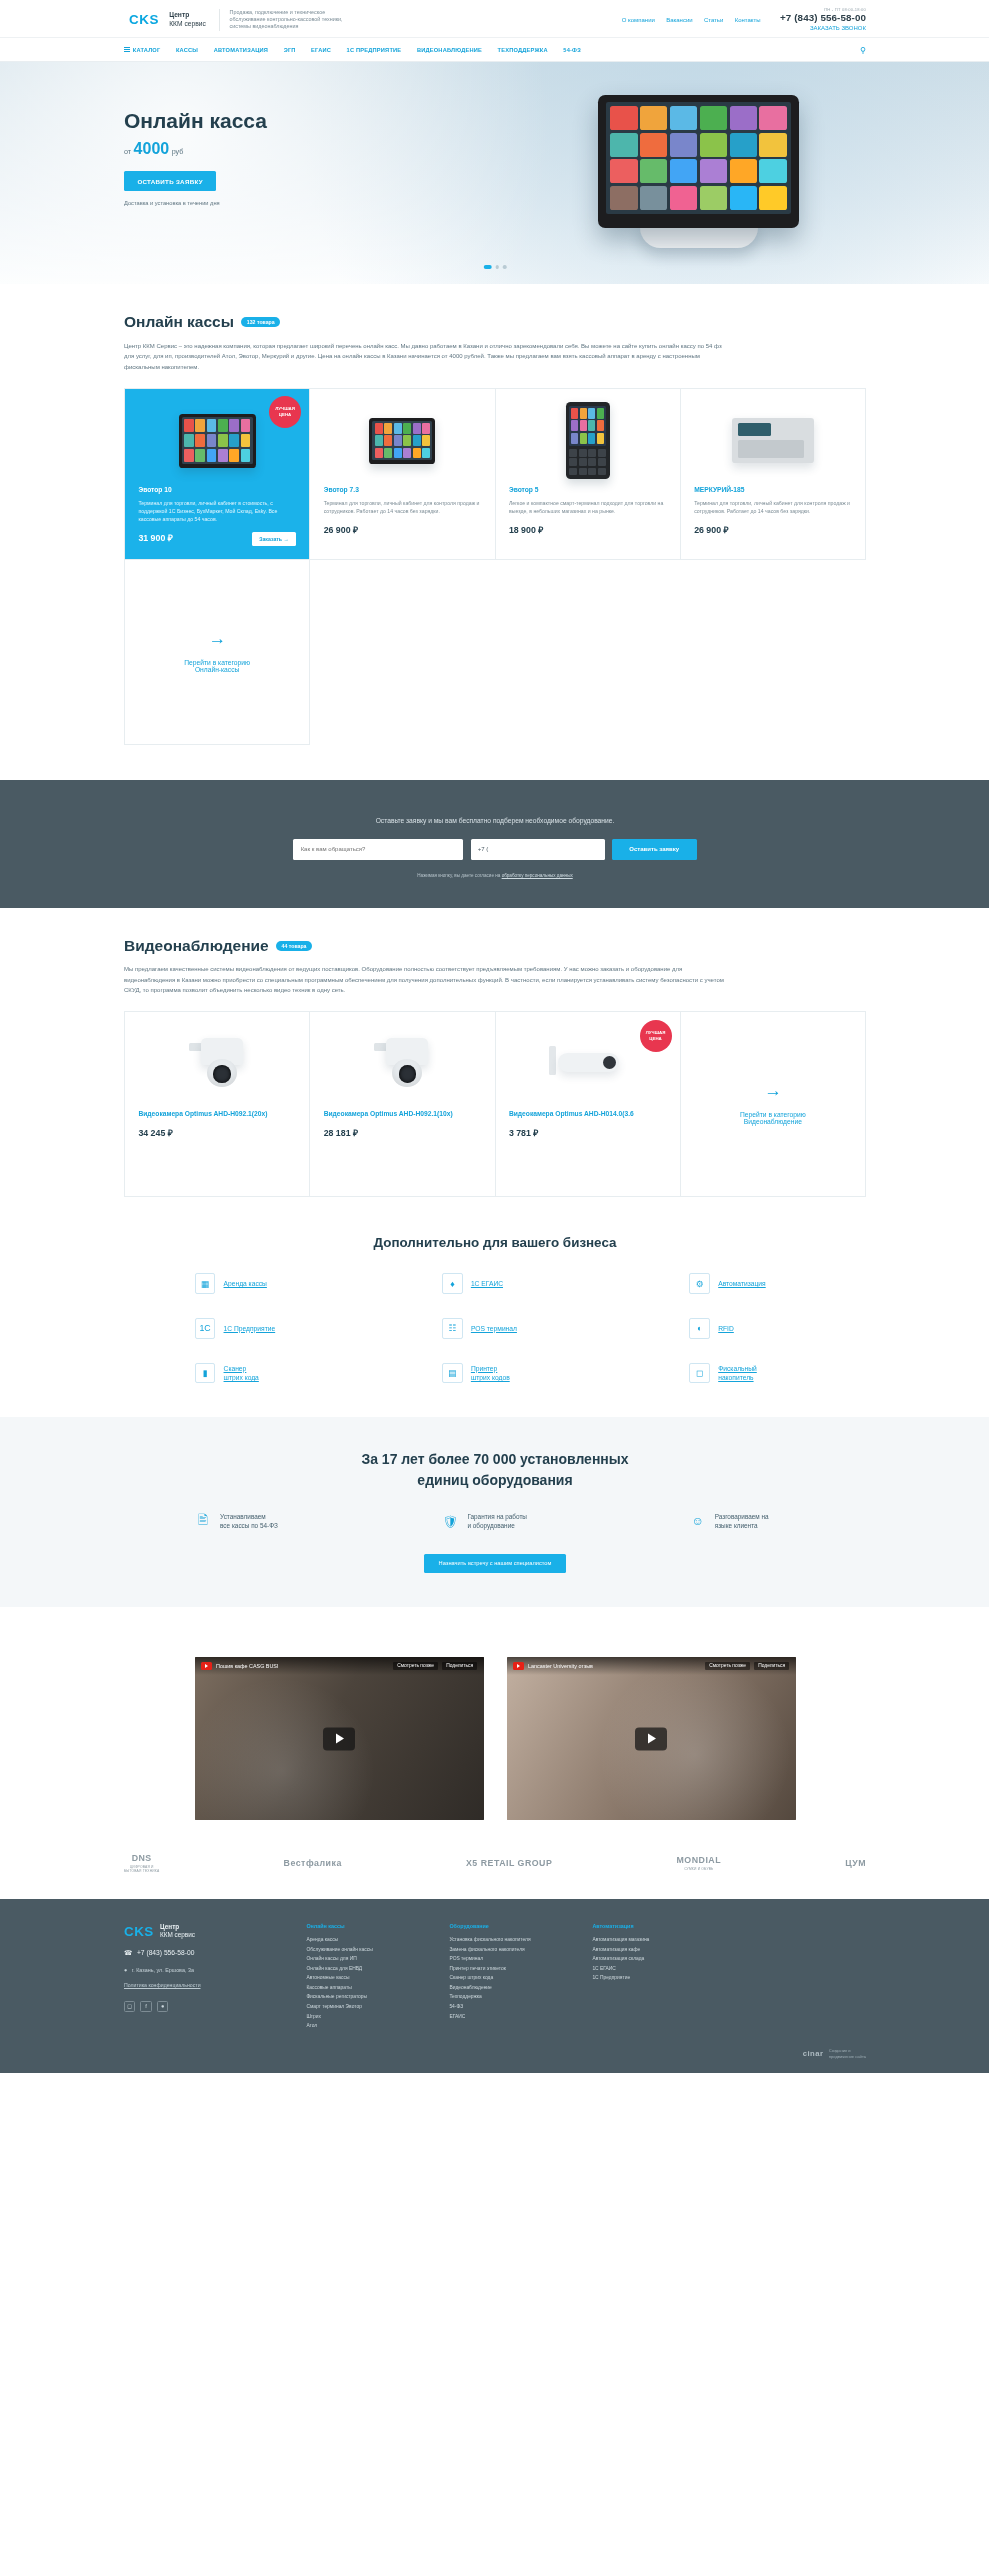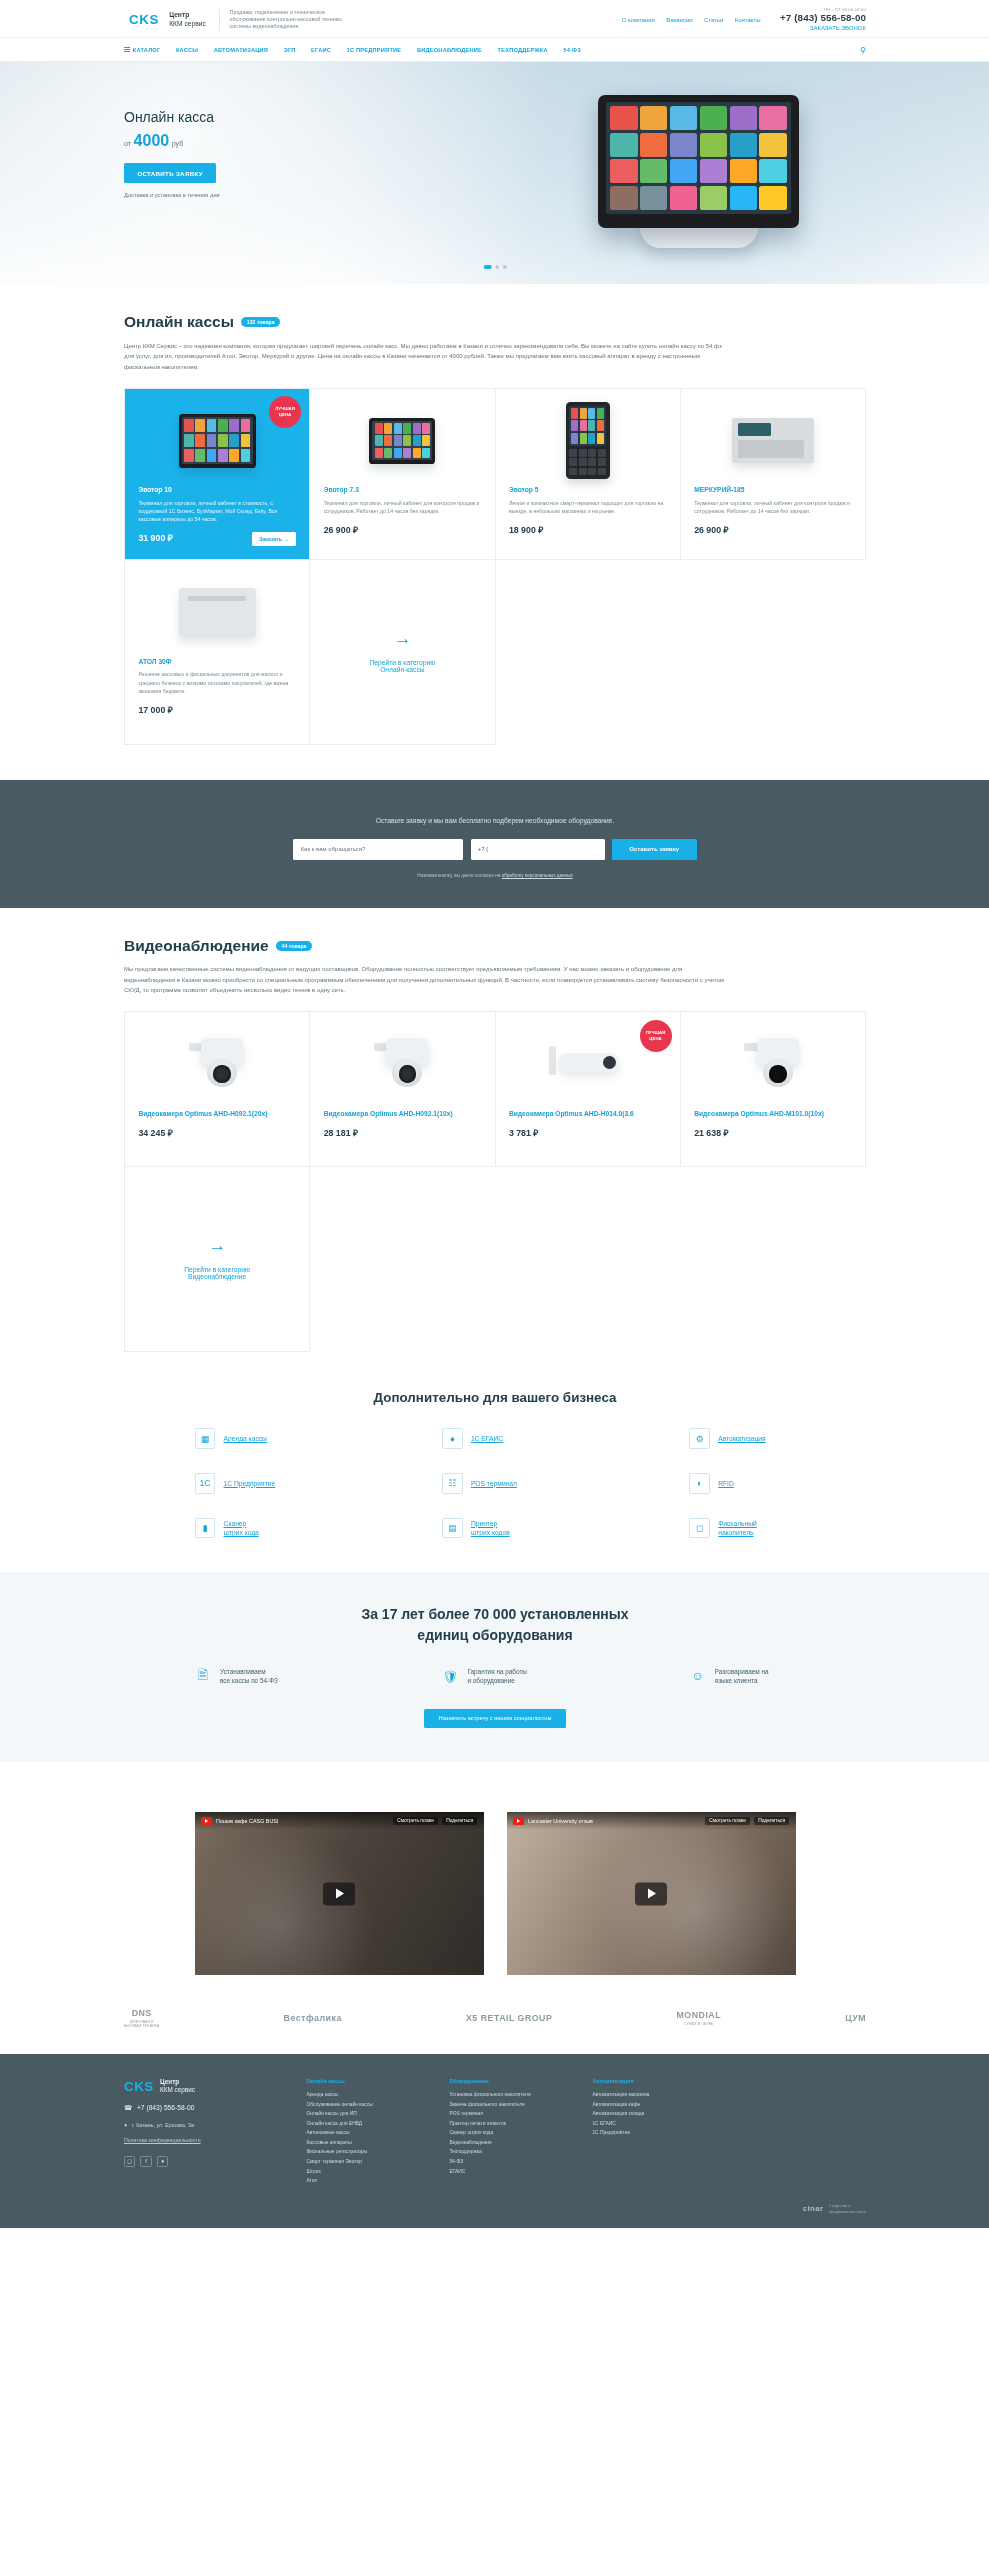--- a/index.html
+++ b/index.html
@@ -58,21 +58,21 @@
   .hero-bg-blur {
     position: absolute; inset: 0;
     background:
       radial-gradient(circle at 18% 30%, rgba(255,255,255,.85), transparent 45%),
       radial-gradient(circle at 70% 20%, rgba(190,215,230,.7), transparent 55%),
       linear-gradient(180deg,#cfdfe8 0%, #e8f0f5 60%, #fbfdfe 100%);
     filter: blur(0.5px);
   }
   .hero .wrap { height: 100%; }
   .hero-content { position: relative; padding-top: 47px; z-index: 3; }
-  .hero-title { font-size: 14px; color: #24404e; font-weight: normal; }
+  .hero-title { font-size: 21px; color: #24404e; font-weight: bold; }
   .hero-price { margin-top: 6.2px; font-size: 8.8px; color: #13a3da; }
   .hero-price b { font-size: 16px; font-weight: bold; }
   .hero-price span { font-size: 7.2px; color: #5d7683; }
   .hero-btn {
     margin-top: 13.4px; display: inline-block; background: #19b0e8; color: #fff;
     border: none; border-radius: 1.5px; padding: 6.7px 13.4px; font-size: 6.2px;
     font-weight: bold; letter-spacing: 0.3px; cursor: pointer; text-transform: uppercase;
   }
   .hero-note { margin-top: 8.2px; font-size: 5.7px; color: #5f7581; }
   .hero-device {
@@ -471,28 +471,20 @@
 
       <div class="card">
         <div class="card-img">
           <div class="dev-cash"></div>
         </div>
         <div class="card-title">МЕРКУРИЙ-185</div>
         <div class="card-desc">Терминал для торговли, личный кабинет для контроля продаж и сотрудников. Работает до 14 часов без зарядки.</div>
         <div class="card-price">26 900 ₽</div>
       </div>
 
-      <div class="card">
-        <div class="card-img">
-          <div class="dev-print"></div>
-        </div>
-        <div class="card-title">АТОЛ 30Ф</div>
-        <div class="card-desc">Решение кассовых и фискальных документов для малого и среднего бизнеса с низкими потоками покупателей, где важна экономия бюджета.</div>
-        <div class="card-price">17 000 ₽</div>
-      </div>
 
       <div class="card">
         <div class="go-cat">
           <div class="arrow-long">→</div>
           <div>
             <div>Перейти в категорию</div>
             <div>Онлайн-кассы</div>
           </div>
         </div>
       </div>
@@ -555,31 +547,20 @@
         <div class="card-img">
           <div class="cam-bullet">
               <div class="mount"></div>
               <div class="tube"></div>
             </div>
         </div>
         <div class="card-title">Видеокамера Optimus AHD-H014.0(3.6</div>
         <div class="card-price">3 781 ₽</div>
       </div>
 
-      <div class="card">
-        <div class="card-img">
-          <div class="cam-dome cam-black">
-              <div class="bracket"></div>
-              <div class="body"></div>
-              <div class="lens"></div>
-            </div>
-        </div>
-        <div class="card-title">Видеокамера Optimus AHD-M101.0(10x)</div>
-        <div class="card-price">21 638 ₽</div>
-      </div>
 
 
       <div class="card">
         <div class="go-cat">
           <div class="arrow-long">→</div>
           <div>
             <div>Перейти в категорию</div>
             <div>Видеонаблюдение</div>
           </div>
         </div>

